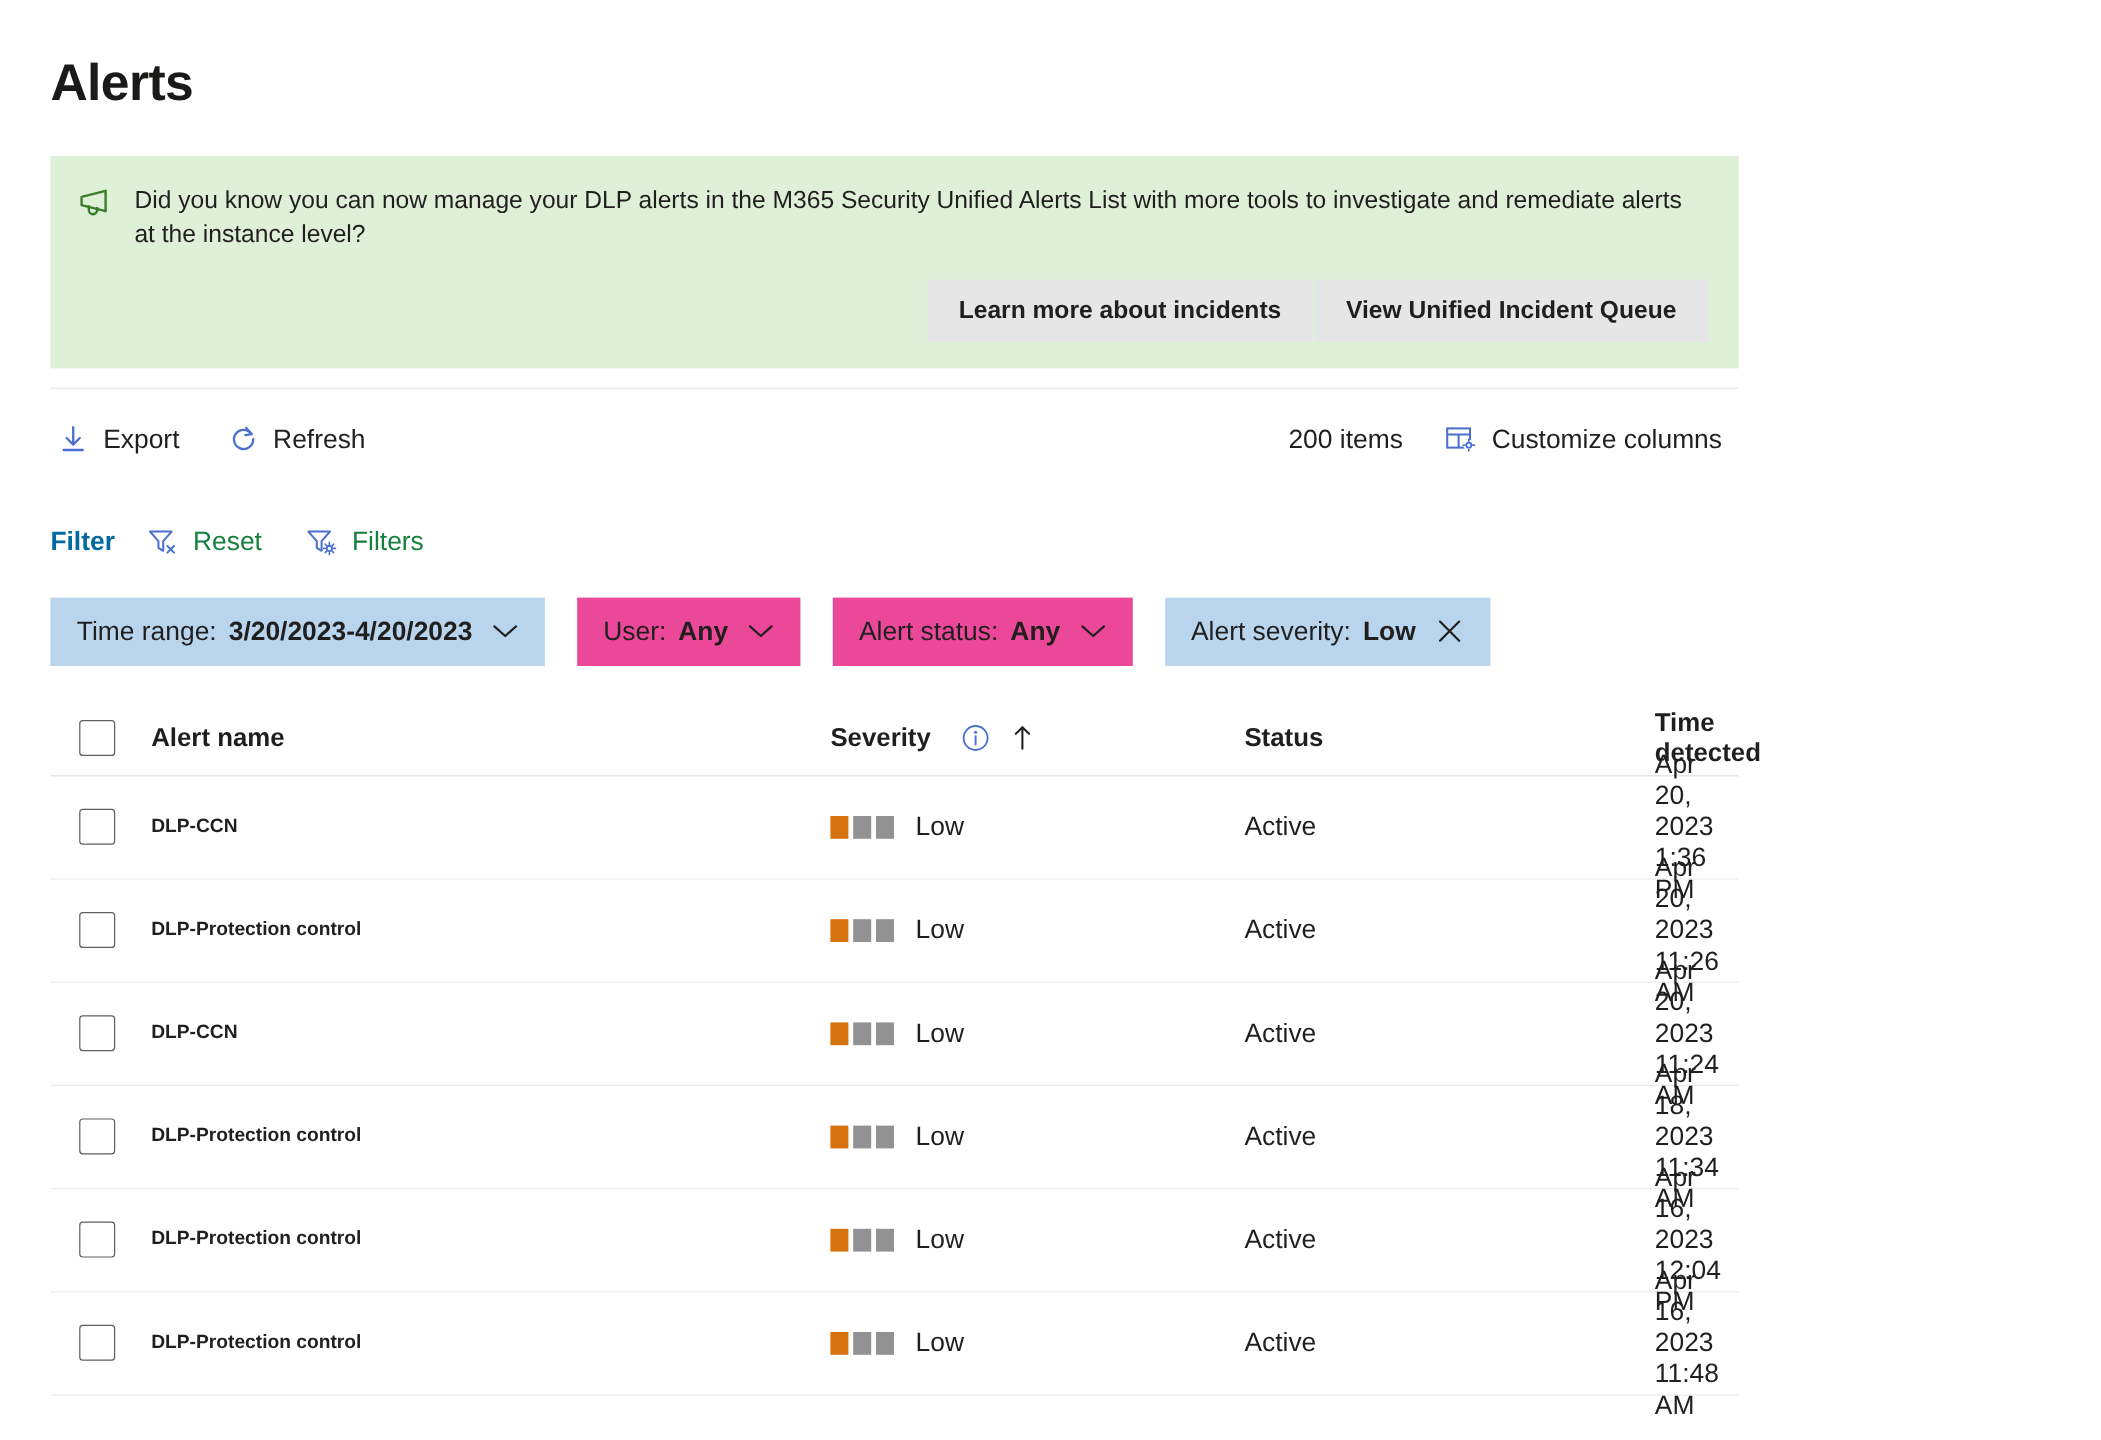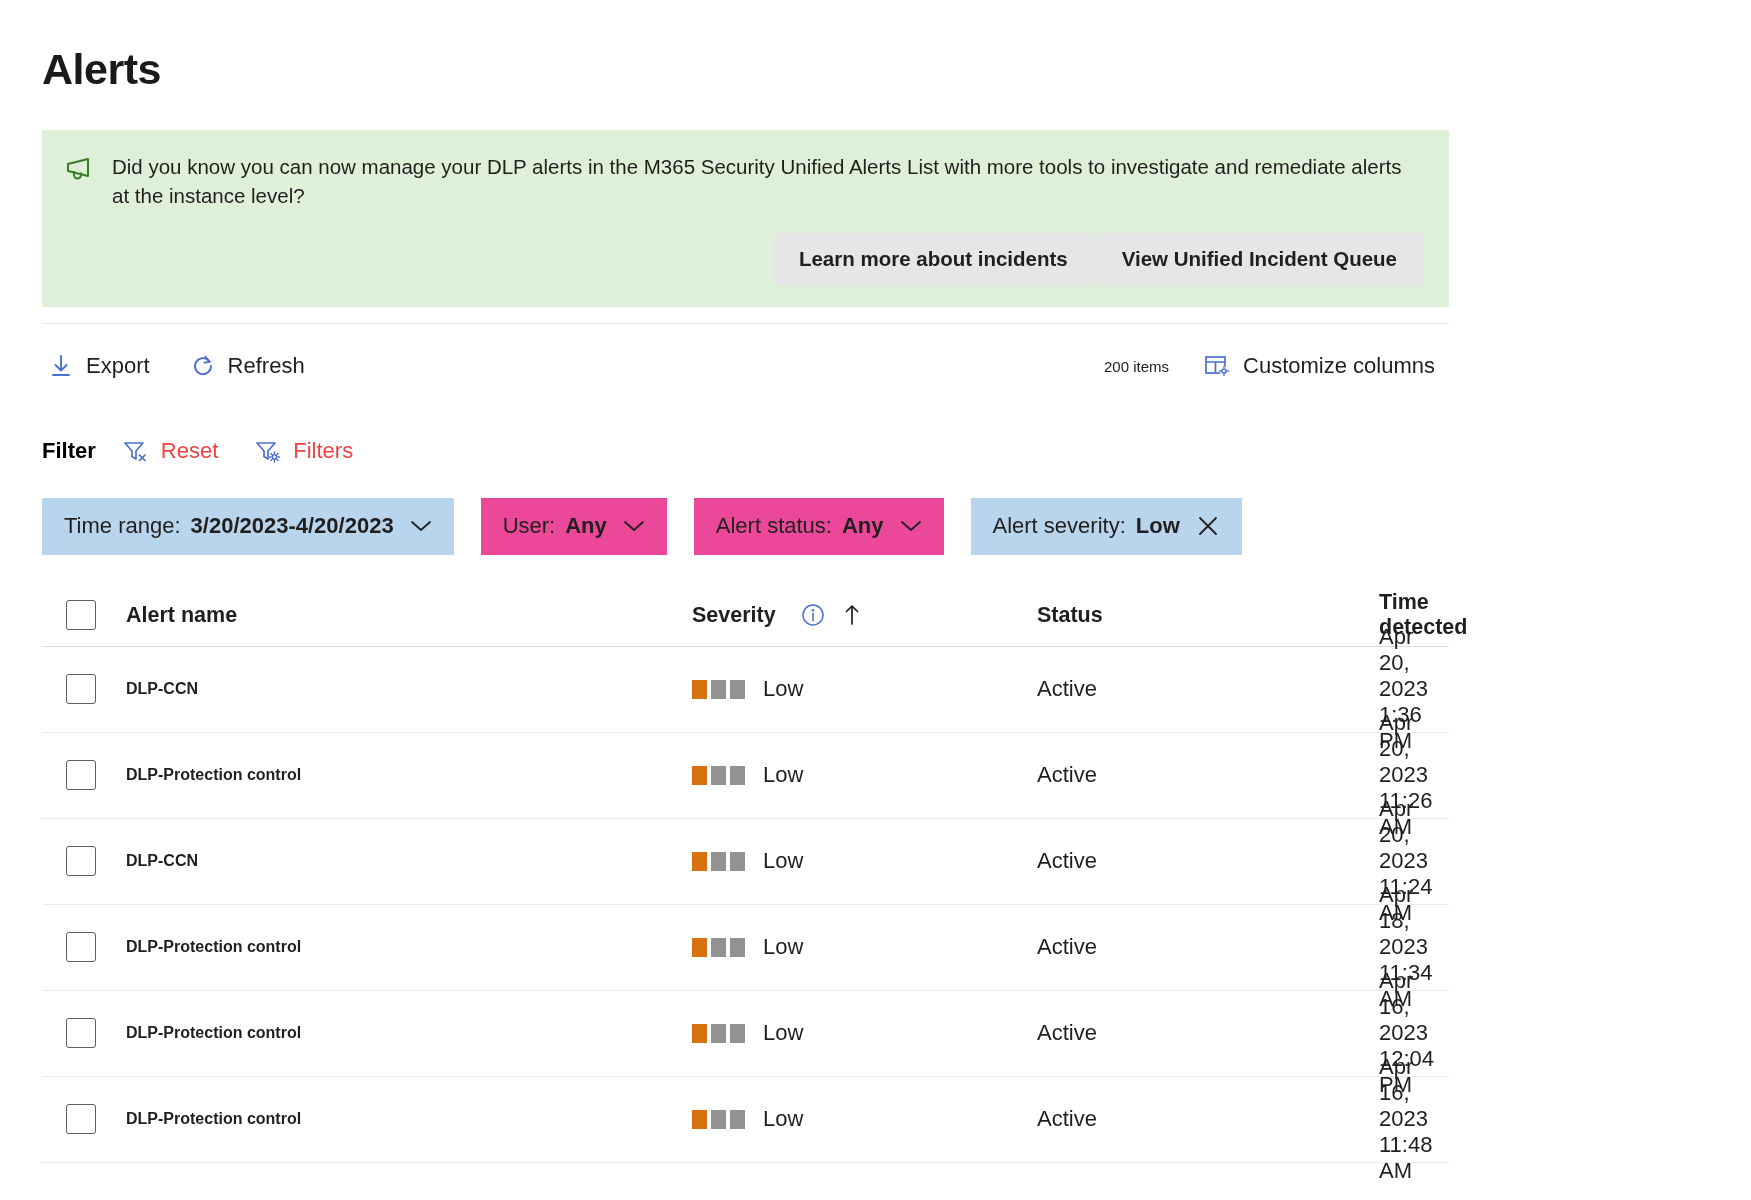--- a/index.html
+++ b/index.html
@@ -77,36 +77,36 @@
     gap: 12px;
     padding: 8px 14px 8px 6px;
     font-size: 22px;
     color: #201f1e;
     cursor: pointer;
     background: none;
     border: none;
     font-family: "Liberation Sans", sans-serif;
   }
   .cmd-item + .cmd-item { margin-left: 20px; }
-  .items-count { font-size: 15px; color: #201f1e; margin-right: 28px; }
+  .items-count { font-size: 22px; color: #201f1e; margin-right: 28px; }
 
   
   .filter-row {
     display: flex;
     align-items: center;
     margin-top: 12px;
     height: 60px;
   }
-  .filter-label { font-size: 22px; font-weight: 700; color: #000000; margin-right: 22px; }
+  .filter-label { font-size: 22px; font-weight: 700; color: #0369a1; margin-right: 22px; }
   .filter-action {
     display: flex;
     align-items: center;
     gap: 11px;
     font-size: 22px;
-    color: #ef4444;
+    color: #15803d;
     cursor: pointer;
     background: none;
     border: none;
     font-family: "Liberation Sans", sans-serif;
     padding: 6px 10px 6px 4px;
   }
   .filter-action + .filter-action { margin-left: 22px; }
 
   
   .pills { display: flex; gap: 27px; margin-top: 17px; align-items: center; }

